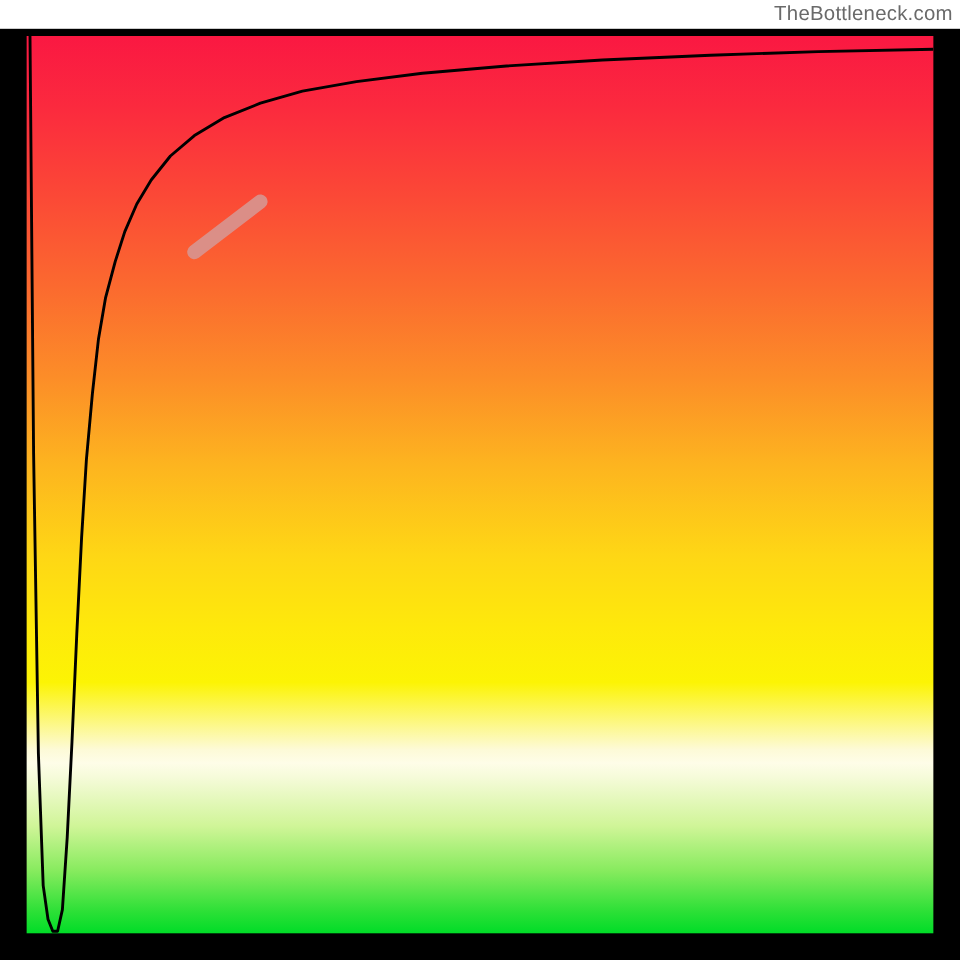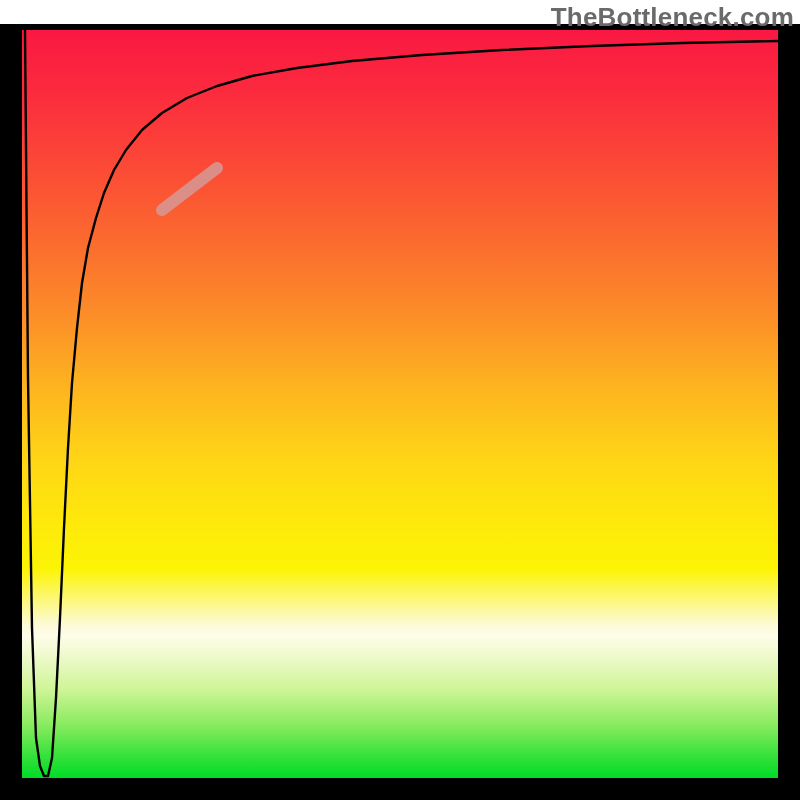--- a/index.html
+++ b/index.html
@@ -13,22 +13,22 @@
   }
   .frame {
     position: relative;
     width: 800px;
     height: 800px;
   }
   .watermark {
     position: absolute;
     top: 2px;
     right: 6px;
-    font-size: 26px;
-    font-weight: 700;
+    font-size: 17px;
+    font-weight: 400;
     color: #6a6a6a;
     letter-spacing: 0.2px;
     z-index: 4;
   }
   .plot-outer {
     position: absolute;
     left: 0;
     top: 24px;
     width: 800px;
     height: 776px;

